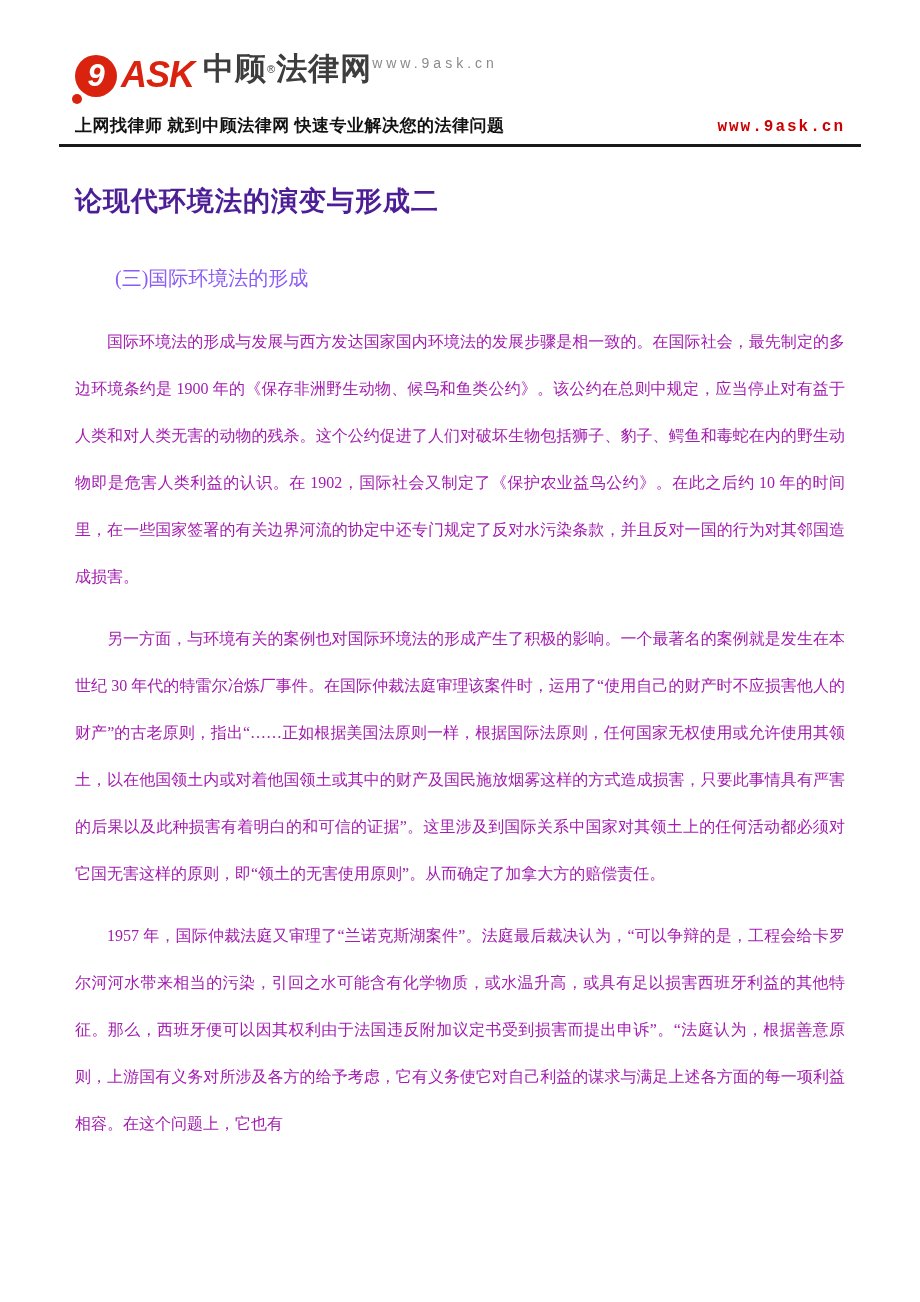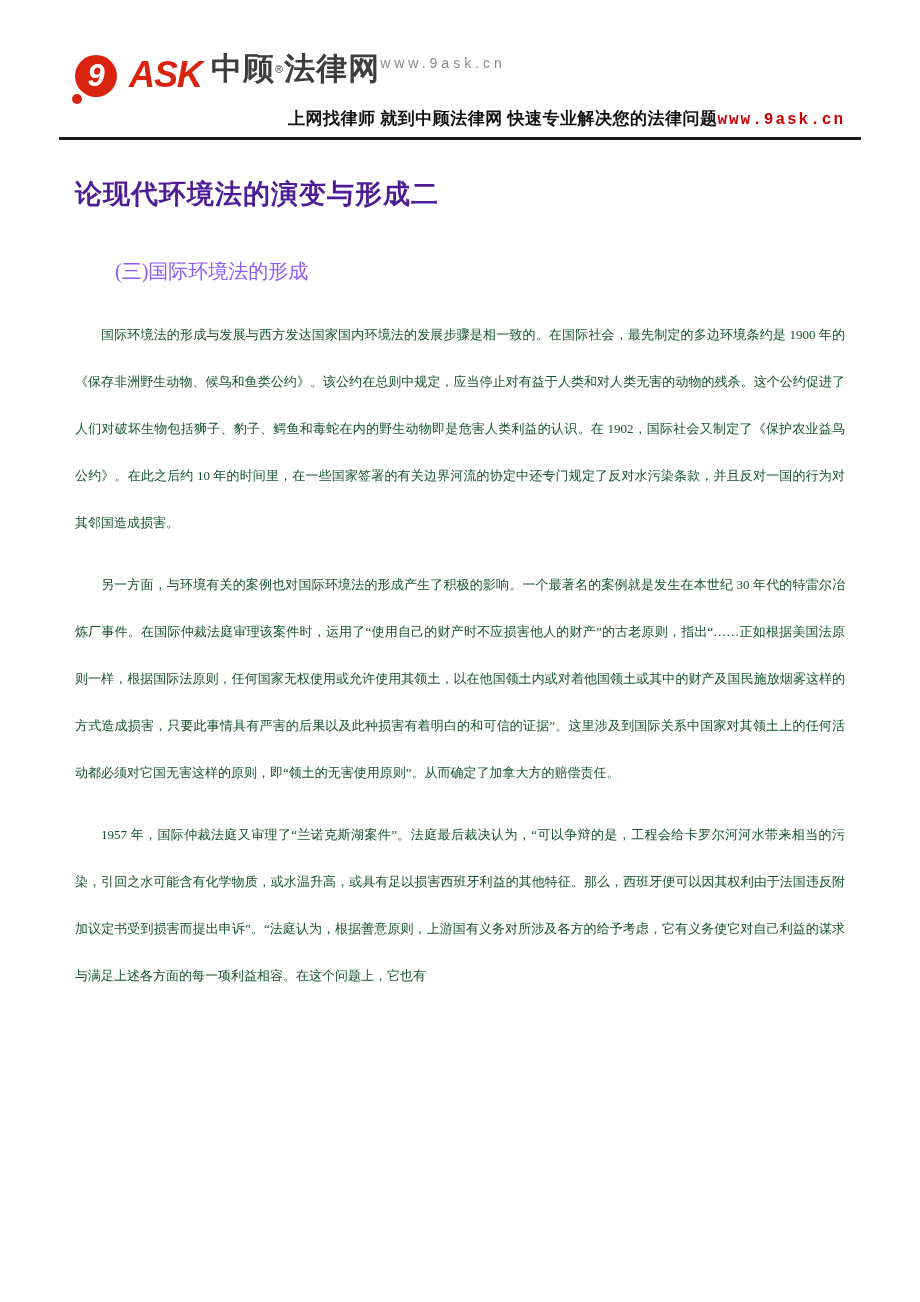--- a/index.html
+++ b/index.html
@@ -36,57 +36,57 @@
   }
   .logo-dot {
     position: absolute; left: -3px; bottom: -7px;
     width: 10px; height: 10px; border-radius: 50%;
     background: var(--brand-red, #d9230f);
   }
   .logo-ask {
     color: var(--brand-red, #d9230f);
     font-family: "Liberation Sans", sans-serif;
     font-style: italic; font-weight: 900; font-size: 36px;
-    letter-spacing: -1px; margin-left: 12px; line-height: 46px;
+    letter-spacing: -1px; margin-left: 4px; line-height: 46px;
   }
   .logo-col { display: flex; flex-direction: row; margin-left: 9px; }
   .logo-cn-row {
     font-family: "Liberation Sans", sans-serif;
     font-weight: 900; font-size: 31px; line-height: 34px; color: #3d3d3d;
     letter-spacing: 1px;
   }
   .reg-mark { font-size: 11px; vertical-align: top; color: #3d3d3d; font-weight: 400; }
   .logo-url {
     font-family: "Liberation Sans", sans-serif;
     font-size: 14px; color: #8a8a8a; letter-spacing: 4px; margin-top: 3px;
   }
   .tagline-row {
-    display: flex; justify-content: flex-end; align-items: baseline;
-    margin-top: 9px; font-weight: bold;
+    display: flex; justify-content: space-between; align-items: baseline;
+    margin-top: 16px; font-weight: bold;
   }
   .tagline-left { font-size: 17px; color: #111111; letter-spacing: 0.5px; }
   .tagline-right { display: flex; align-items: baseline; }
   .site-url {
     color: var(--url-red, #cc0000);
     font-family: "Liberation Mono", "DejaVu Sans Mono", monospace;
     font-weight: bold; font-size: 16px; letter-spacing: 2px;
   }
   .promo { font-size: 16px; color: #111111; margin-left: 45px; }
   
   .doc-title {
     font-size: 27px; font-weight: bold; text-align: left;
     margin: 36px 0 0 0; color: #4c1d95; letter-spacing: 1px;
   }
   .section-heading {
     font-size: 20px; margin: 46px 0 0 0; text-indent: 2em; color: #8b5cf6;
   }
   .body-p {
-    font-size: 13px; line-height: 47px;
+    font-size: 16px; line-height: 47px;
     text-align: justify; text-indent: 2em;
-    margin: 26px 0 0 0; color: #14532d;
+    margin: 26px 0 0 0; color: #a21caf;
   }
   .body-p + .body-p { margin-top: 15px; }
 </style>
 </head>
 <body>
 
 <div class="page">
 
   <div class="header">
     <div class="logo-row">

